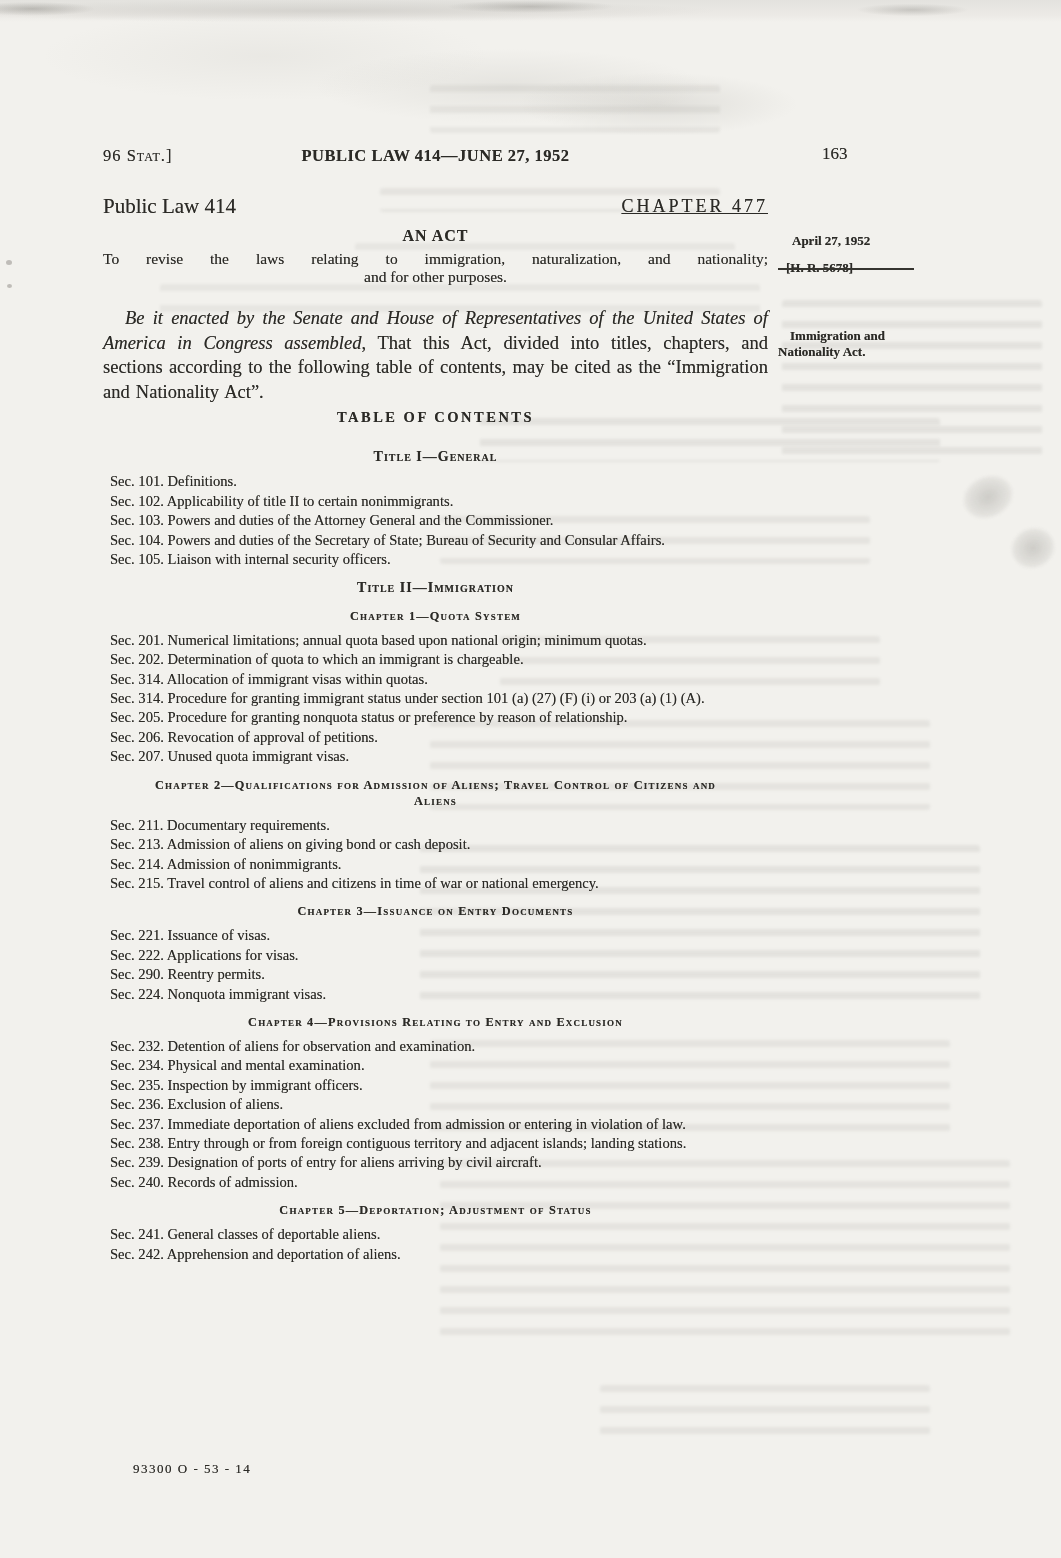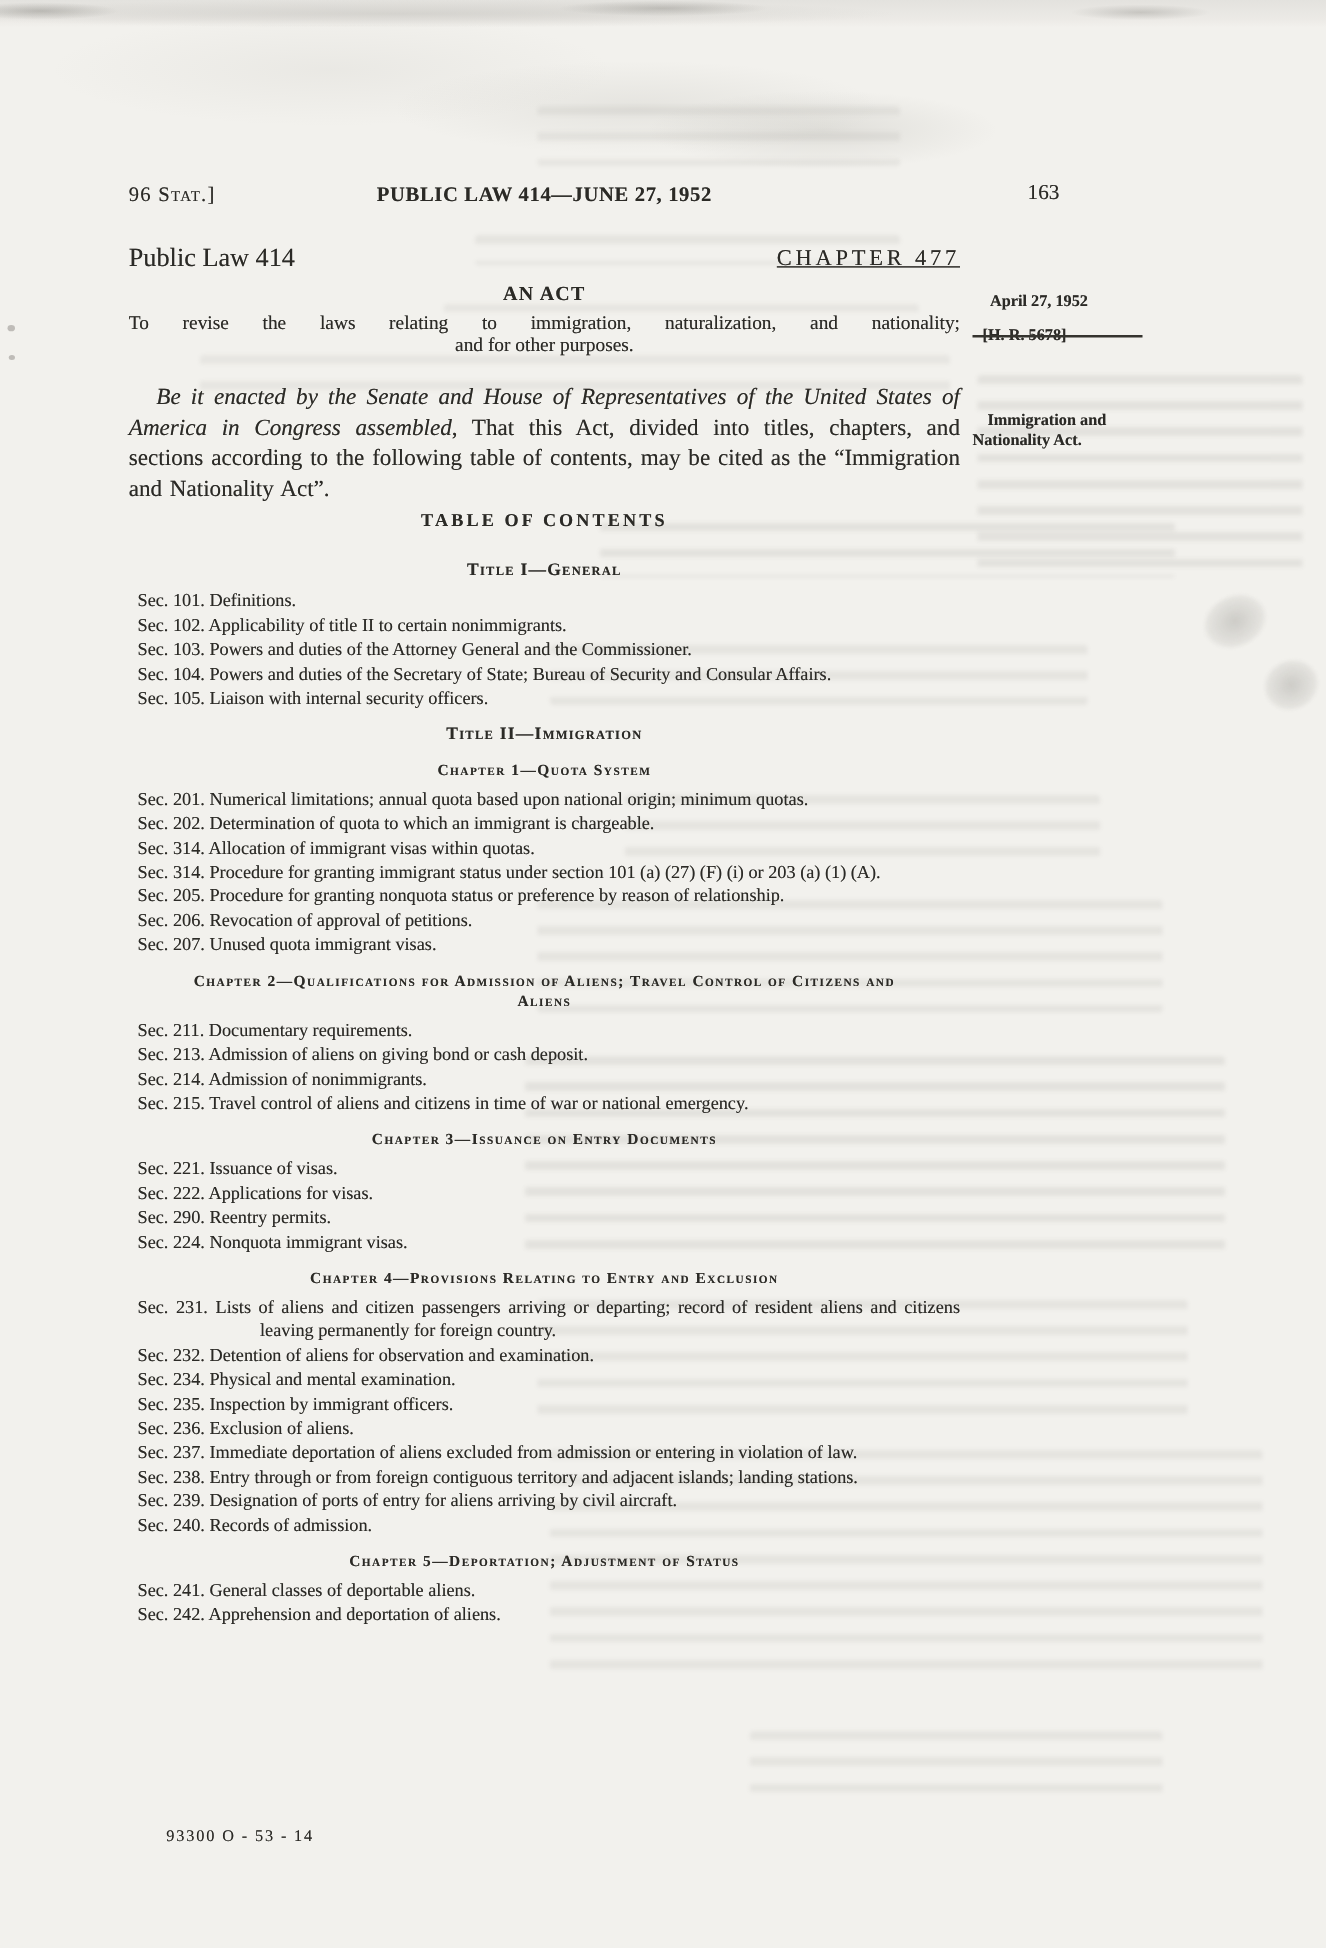--- a/index.html
+++ b/index.html
@@ -135,21 +135,20 @@
       <div class="toc-sec"><span>Sec. 211.</span> Documentary requirements.</div>
       <div class="toc-sec"><span>Sec. 213.</span> Admission of aliens on giving bond or cash deposit.</div>
       <div class="toc-sec"><span>Sec. 214.</span> Admission of nonimmigrants.</div>
       <div class="toc-sec"><span>Sec. 215.</span> Travel control of aliens and citizens in time of war or national emergency.</div>
       <div class="toc-chapter">Chapter 3—Issuance on Entry Documents</div>
       <div class="toc-sec"><span>Sec. 221.</span> Issuance of visas.</div>
       <div class="toc-sec"><span>Sec. 222.</span> Applications for visas.</div>
       <div class="toc-sec"><span>Sec. 290.</span> Reentry permits.</div>
       <div class="toc-sec"><span>Sec. 224.</span> Nonquota immigrant visas.</div>
       <div class="toc-chapter">Chapter 4—Provisions Relating to Entry and Exclusion</div>
-      <div class="toc-sec"><span>Sec. 231.</span> Lists of aliens and citizen passengers arriving or departing; record of resident aliens and citizens leaving permanently for foreign country.</div>
       <div class="toc-sec"><span>Sec. 232.</span> Detention of aliens for observation and examination.</div>
       <div class="toc-sec"><span>Sec. 234.</span> Physical and mental examination.</div>
       <div class="toc-sec"><span>Sec. 235.</span> Inspection by immigrant officers.</div>
       <div class="toc-sec"><span>Sec. 236.</span> Exclusion of aliens.</div>
       <div class="toc-sec"><span>Sec. 237.</span> Immediate deportation of aliens excluded from admission or entering in violation of law.</div>
       <div class="toc-sec"><span>Sec. 238.</span> Entry through or from foreign contiguous territory and adjacent islands; landing stations.</div>
       <div class="toc-sec"><span>Sec. 239.</span> Designation of ports of entry for aliens arriving by civil aircraft.</div>
       <div class="toc-sec"><span>Sec. 240.</span> Records of admission.</div>
       <div class="toc-chapter">Chapter 5—Deportation; Adjustment of Status</div>
       <div class="toc-sec"><span>Sec. 241.</span> General classes of deportable aliens.</div>

